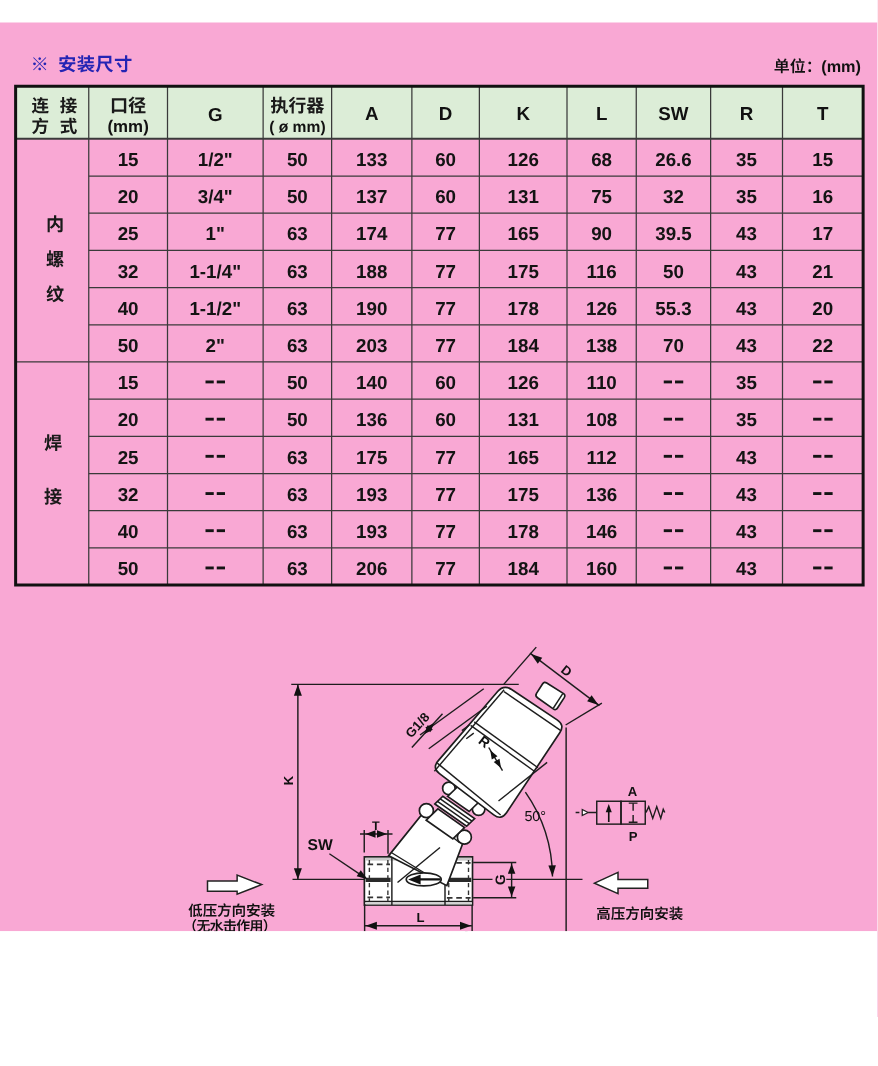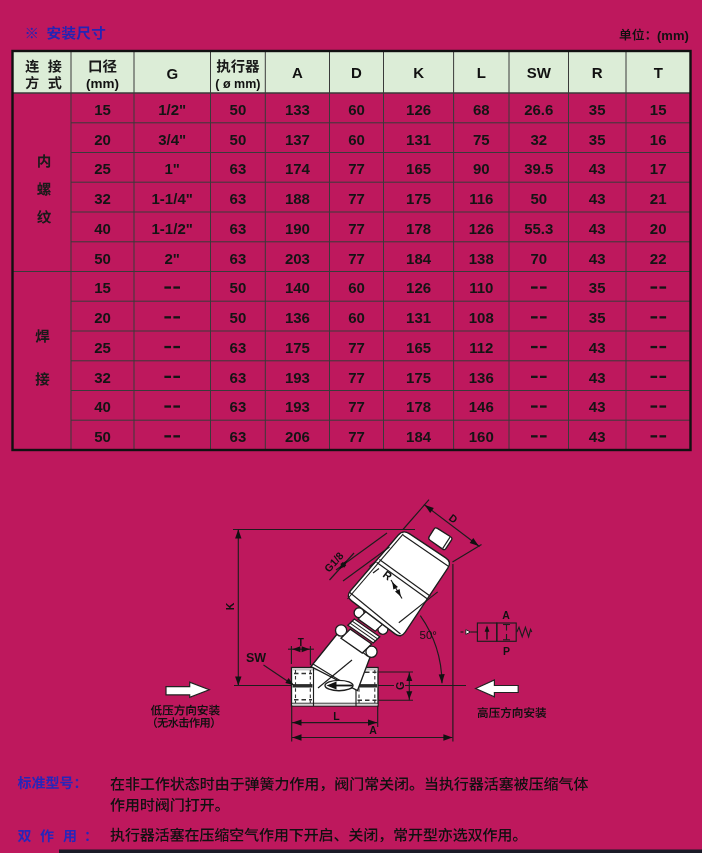--- a/index.html
+++ b/index.html
@@ -1,15 +1,15 @@
 <!DOCTYPE html>
 <html><head><meta charset="utf-8"><style>
 html,body{margin:0;padding:0;background:#fff;}
-.page{position:relative;width:702px;height:853px;background:#be185d;overflow:hidden;
-font-family:"Liberation Sans",sans-serif;}
+.page{position:relative;width:702px;height:727px;background:#f9a8d4;overflow:hidden;
+font-family:"Liberation Sans",sans-serif;margin-top:18px;}
 svg text{font-family:"Liberation Sans",sans-serif;}
 </style></head>
 <body>
 <div class="page">
 <svg width="702" height="853" viewBox="0 0 702 853" xmlns="http://www.w3.org/2000/svg">
 
 <g>
 <path transform="translate(24.5,38.5)" d="M7.2 -8.6Q6.8 -8.6 6.5 -8.9Q6.2 -9.2 6.2 -9.6Q6.2 -10.1 6.5 -10.4Q6.8 -10.7 7.2 -10.7Q7.7 -10.7 8.0 -10.4Q8.3 -10.1 8.3 -9.6Q8.3 -9.2 8.0 -8.9Q7.7 -8.6 7.2 -8.6ZM7.2 -5.9 12.0 -10.7 12.5 -10.3 7.7 -5.5 12.5 -0.7 12.0 -0.3 7.2 -5.1 2.5 -0.3 2.0 -0.7 6.8 -5.5 2.0 -10.3 2.5 -10.7ZM4.2 -5.5Q4.2 -5.1 3.9 -4.7Q3.6 -4.4 3.1 -4.4Q2.7 -4.4 2.3 -4.7Q2.0 -5.1 2.0 -5.5Q2.0 -6.0 2.3 -6.3Q2.7 -6.6 3.1 -6.6Q3.6 -6.6 3.9 -6.3Q4.2 -6.0 4.2 -5.5ZM10.3 -5.5Q10.3 -6.0 10.6 -6.3Q10.9 -6.6 11.4 -6.6Q11.8 -6.6 12.2 -6.3Q12.5 -6.0 12.5 -5.5Q12.5 -5.1 12.2 -4.7Q11.8 -4.4 11.4 -4.4Q10.9 -4.4 10.6 -4.7Q10.3 -5.1 10.3 -5.5ZM7.2 -2.5Q7.7 -2.5 8.0 -2.1Q8.3 -1.8 8.3 -1.4Q8.3 -0.9 8.0 -0.6Q7.7 -0.3 7.2 -0.3Q6.8 -0.3 6.5 -0.6Q6.2 -0.9 6.2 -1.4Q6.2 -1.8 6.5 -2.1Q6.8 -2.5 7.2 -2.5Z" fill="#2424b4"></path>
 <path transform="translate(46.5,38.5)" d="M1.1 -10.8H13.5V-7.6H11.6V-9.2H2.9V-7.6H1.1ZM9.4 -5.8 11.3 -5.4Q10.5 -3.4 9.2 -2.0Q7.9 -0.7 6.1 0.1Q4.3 0.9 1.9 1.3Q1.8 1.1 1.7 0.8Q1.5 0.5 1.3 0.2Q1.1 -0.1 0.9 -0.3Q3.1 -0.6 4.9 -1.3Q6.6 -1.9 7.7 -3.0Q8.9 -4.1 9.4 -5.8ZM0.9 -6.7H13.8V-5.1H0.9ZM5.7 -12.0 7.5 -12.5Q7.8 -12.0 8.0 -11.4Q8.3 -10.9 8.5 -10.5L6.5 -10.0Q6.4 -10.4 6.2 -11.0Q5.9 -11.5 5.7 -12.0ZM2.5 -3.1 3.8 -4.3Q5.0 -3.9 6.3 -3.4Q7.7 -2.9 9.1 -2.4Q10.5 -1.8 11.7 -1.2Q12.9 -0.7 13.7 -0.1L12.3 1.3Q11.5 0.8 10.4 0.2Q9.2 -0.4 7.9 -1.0Q6.5 -1.6 5.1 -2.1Q3.8 -2.6 2.5 -3.1ZM2.5 -3.1Q3.0 -3.6 3.4 -4.3Q3.9 -5.0 4.3 -5.8Q4.8 -6.6 5.2 -7.4Q5.5 -8.2 5.8 -8.9L7.8 -8.5Q7.5 -7.8 7.1 -7.0Q6.7 -6.2 6.3 -5.5Q5.9 -4.7 5.5 -4.1Q5.0 -3.4 4.7 -2.9Z M21.1 -4.2 22.5 -3.7Q21.9 -3.1 21.2 -2.6Q20.5 -2.1 19.7 -1.7Q18.9 -1.3 18.0 -1.0Q17.1 -0.7 16.2 -0.5Q16.1 -0.8 15.8 -1.2Q15.5 -1.6 15.3 -1.8Q16.2 -1.9 17.0 -2.2Q17.8 -2.4 18.6 -2.7Q19.4 -3.0 20.0 -3.4Q20.7 -3.8 21.1 -4.2ZM23.3 -4.2Q23.8 -3.1 24.6 -2.3Q25.3 -1.5 26.5 -1.0Q27.6 -0.4 29.1 -0.2Q28.9 0.1 28.6 0.5Q28.3 0.9 28.1 1.2Q26.5 0.9 25.3 0.2Q24.1 -0.5 23.3 -1.5Q22.4 -2.5 21.9 -3.9ZM27.0 -3.5 28.3 -2.5Q27.8 -2.2 27.3 -1.9Q26.8 -1.6 26.3 -1.4Q25.8 -1.1 25.3 -0.9L24.3 -1.8Q24.7 -2.0 25.2 -2.3Q25.7 -2.6 26.2 -2.9Q26.7 -3.2 27.0 -3.5ZM15.6 -4.7H28.9V-3.4H15.6ZM20.7 -10.7H28.7V-9.2H20.7ZM21.0 -7.5H28.4V-6.0H21.0ZM18.5 -12.4H20.1V-5.3H18.5ZM23.8 -12.4H25.5V-6.4H23.8ZM15.6 -10.7 16.6 -11.7Q17.1 -11.4 17.6 -11.0Q18.2 -10.6 18.5 -10.3L17.4 -9.2Q17.2 -9.4 16.9 -9.7Q16.6 -10.0 16.3 -10.2Q15.9 -10.5 15.6 -10.7ZM15.3 -7.4Q16.0 -7.6 17.0 -8.0Q17.9 -8.4 18.9 -8.8L19.3 -7.4Q18.4 -7.1 17.5 -6.7Q16.6 -6.3 15.9 -6.0ZM18.1 1.4 18.0 0.2 18.7 -0.3 23.3 -1.2Q23.3 -0.9 23.2 -0.5Q23.2 -0.0 23.2 0.2Q21.7 0.5 20.7 0.7Q19.8 0.9 19.2 1.0Q18.7 1.2 18.5 1.3Q18.2 1.3 18.1 1.4ZM18.1 1.4Q18.1 1.2 18.0 1.0Q17.9 0.7 17.8 0.5Q17.7 0.2 17.6 0.1Q17.8 0.0 18.0 -0.1Q18.2 -0.2 18.3 -0.4Q18.5 -0.6 18.5 -1.0V-2.4L20.2 -2.4V0.1Q20.2 0.1 19.9 0.2Q19.7 0.3 19.4 0.4Q19.1 0.6 18.8 0.7Q18.5 0.9 18.3 1.1Q18.1 1.2 18.1 1.4ZM21.0 -5.4 22.7 -5.9Q22.9 -5.5 23.2 -5.0Q23.4 -4.5 23.4 -4.2L21.6 -3.6Q21.6 -4.0 21.4 -4.5Q21.2 -5.0 21.0 -5.4Z M38.7 -6.2Q39.3 -4.1 40.5 -2.6Q41.8 -1.1 44.0 -0.4Q43.8 -0.2 43.5 0.0Q43.3 0.3 43.1 0.6Q42.9 1.0 42.8 1.2Q41.2 0.6 40.0 -0.4Q38.9 -1.4 38.2 -2.7Q37.5 -4.1 37.0 -5.9ZM33.2 -11.9H42.6V-5.7H33.2V-7.4H40.8V-10.2H33.2ZM32.1 -11.9H34.0V-7.5Q34.0 -6.6 33.9 -5.4Q33.9 -4.2 33.6 -3.0Q33.3 -1.8 32.9 -0.6Q32.4 0.5 31.6 1.4Q31.4 1.2 31.2 0.9Q30.9 0.7 30.6 0.5Q30.3 0.2 30.1 0.1Q30.8 -0.7 31.2 -1.6Q31.6 -2.6 31.8 -3.6Q32.0 -4.7 32.1 -5.7Q32.1 -6.7 32.1 -7.5Z M45.4 -9.5H58.7V-7.7H45.4ZM53.5 -12.4H55.3V-1.0Q55.3 -0.1 55.1 0.3Q54.9 0.8 54.3 1.0Q53.8 1.2 52.9 1.3Q52.1 1.4 50.9 1.3Q50.8 1.1 50.7 0.7Q50.6 0.4 50.4 0.0Q50.3 -0.3 50.1 -0.6Q50.7 -0.6 51.3 -0.6Q51.9 -0.5 52.3 -0.6Q52.8 -0.6 53.0 -0.6Q53.2 -0.6 53.3 -0.7Q53.5 -0.8 53.5 -1.0ZM46.8 -5.8 48.3 -6.7Q48.8 -6.2 49.3 -5.6Q49.8 -4.9 50.2 -4.3Q50.7 -3.7 50.9 -3.2L49.3 -2.2Q49.1 -2.7 48.7 -3.3Q48.3 -4.0 47.8 -4.6Q47.3 -5.3 46.8 -5.8Z" fill="#2424b4"></path>
 </g>

